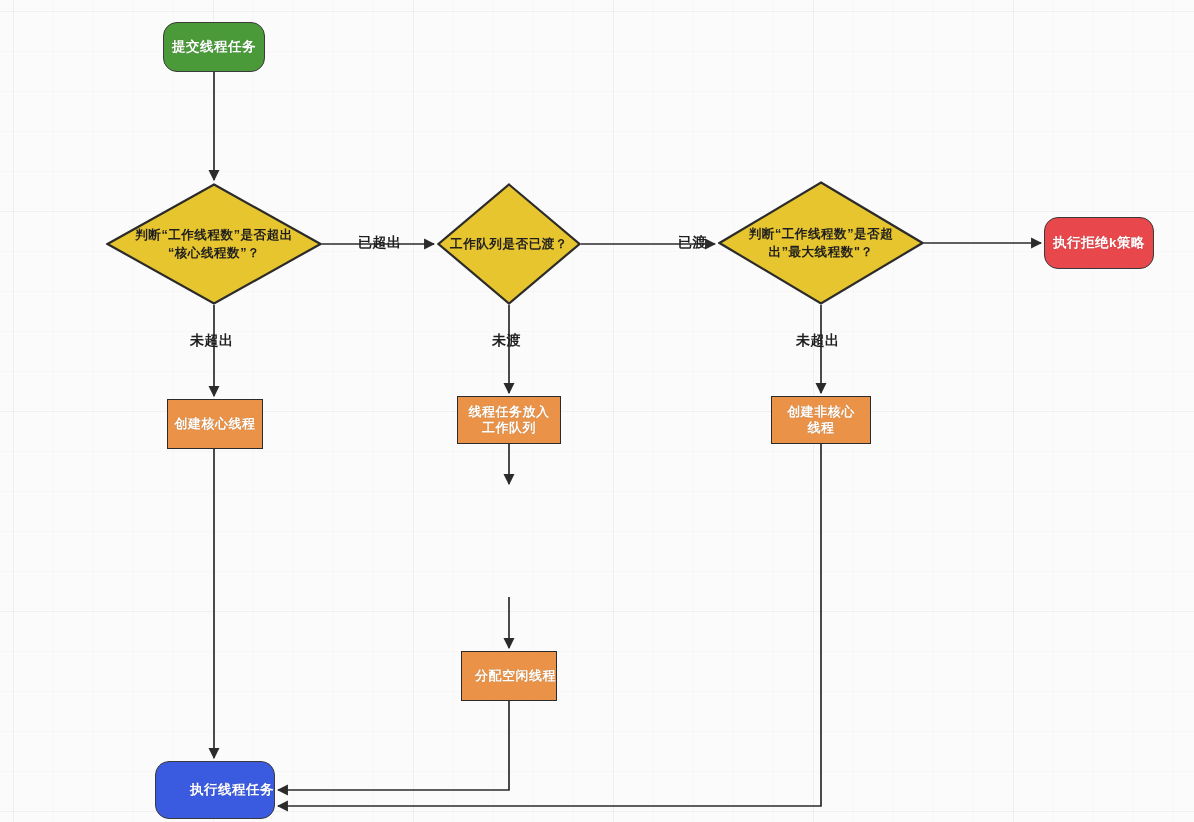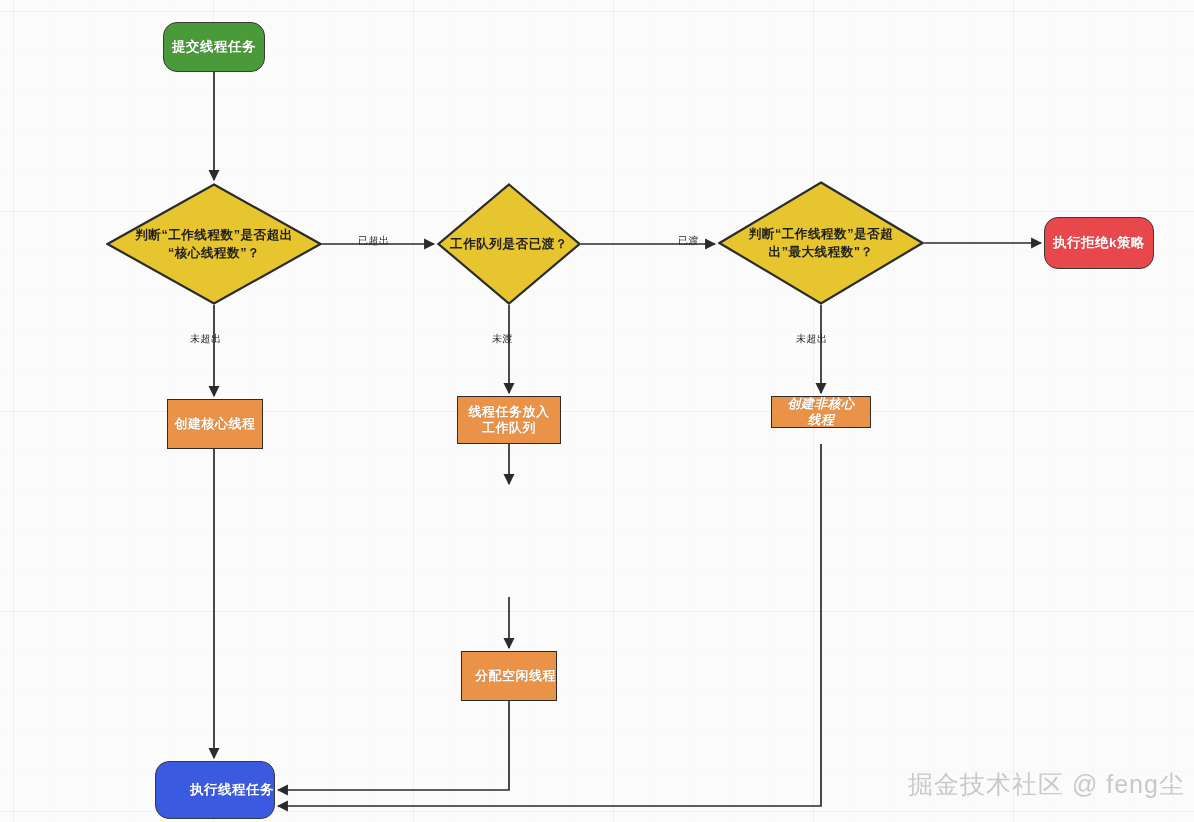--- a/index.html
+++ b/index.html
@@ -72,22 +72,22 @@
     color: #1f1f1f;
     font-weight: bold;
     font-size: 12.6px;
     line-height: 1.45;
     padding: 0 6px;
     white-space: pre-line;
   }
   .edge-label {
     position: absolute;
     color: #1f1f1f;
-    font-size: 10px;
-    font-weight: normal;
+    font-size: 14px;
+    font-weight: bold;
     letter-spacing: 0.5px;
     white-space: nowrap;
     z-index: 6;
   }
   .watermark {
     position: absolute;
     color: #c9c9c9;
     font-size: 25px;
     letter-spacing: 1px;
     white-space: nowrap;
@@ -168,35 +168,34 @@
 
   <div class="node node-box" style="left:167px; top:399px; width:96px; height:50px; background:#EA9348;">
     <span class="nowrap">创建核心线程</span>
   </div>
 
   <div class="node node-box" style="left:457px; top:396px; width:104px; height:48px; background:#EA9348;">
     <span class="nowrap">线程任务放入
 工作队列</span>
   </div>
 
-  <div class="node node-box" style="left:771px; top:396px; width:100px; height:32px; background:#EA9348;font-style:italic;">
+  <div class="node node-box" style="left:771px; top:396px; width:100px; height:48px; background:#EA9348;">
     <span class="nowrap">创建非核心
 线程</span>
   </div>
 
 
   <div class="node node-box" style="left:461px; top:651px; width:96px; height:50px; background:#EA9348;justify-content:flex-end;">
     <span class="nowrap">分配空闲线程</span>
   </div>
 
   <div class="node node-terminal" style="left:155px; top:761px; width:120px; height:58px; background:#3A5BE0;justify-content:flex-end;">
     <span>执行线程任务</span>
   </div>
 
   <div class="edge-label" style="left:358px; top:234px;">已超出</div>
   <div class="edge-label" style="left:637px; top:234px;margin-left:41px;">已渡</div>
   <div class="edge-label" style="left:190px; top:332px;">未超出</div>
   <div class="edge-label" style="left:492px; top:332px;">未渡</div>
   <div class="edge-label" style="left:796px; top:332px;">未超出</div>
 
-  <div class="watermark" style="left:908px; top:768px;">掘金技术社区 @ feng尘</div>
 
 </div>
 
 </body></html>

